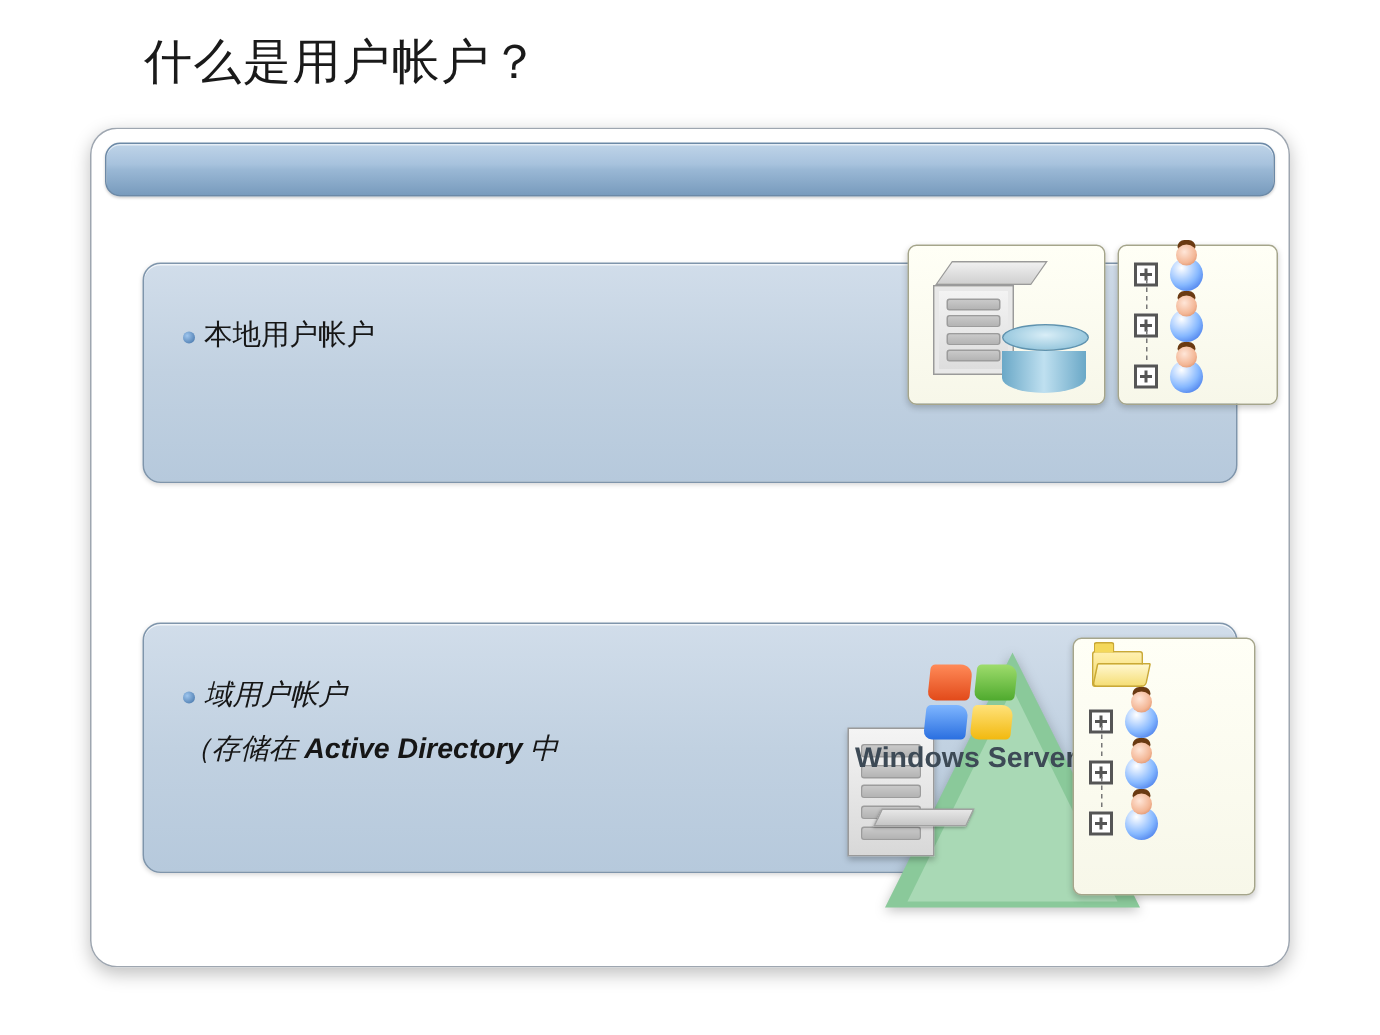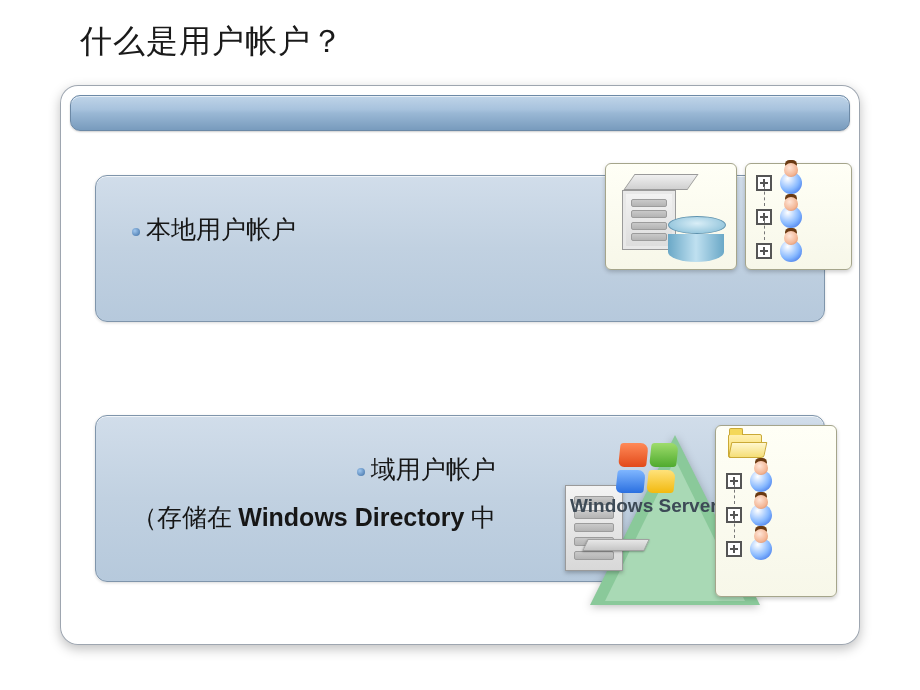--- a/index.html
+++ b/index.html
@@ -6,21 +6,21 @@
     margin: 0;
     padding: 0;
     width: 920px;
     height: 690px;
     background: #fff;
     font-family: "Microsoft YaHei", "SimSun", sans-serif;
     overflow: hidden;
   }
   .title {
     position: absolute;
-    left: 80px;
+    left: 96px;
     top: 20px;
     font-family: "SimSun", "Songti SC", serif;
     font-size: 32px;
     color: #1a1a1a;
     letter-spacing: 1px;
   }
   .frame {
     position: absolute;
     left: 60px;
     top: 85px;
@@ -44,30 +44,29 @@
   .panel {
     position: absolute;
     left: 35px;
     right: 35px;
     border-radius: 12px;
     border: 1px solid #7f95ab;
     background: linear-gradient(#d1ddea, #c1d1e1 50%, #b6c9dc 100%);
     box-shadow: inset 0 1px 0 rgba(255,255,255,.7), 0 1px 3px rgba(0,0,0,.15);
   }
   #panel1 { top: 90px; height: 145px; }
-  #panel2 { top: 330px; height: 165px; }
+  #panel2 { top: 330px; height: 165px; font-style: italic; }
   .panel-text {
     position: absolute;
-    left: 36px;
+    left: 26px;
     top: 30px;
     font-family: "SimSun", "Songti SC", serif;
-    font-size: 25px;
+    font-size: 19px;
     color: #161616;
     line-height: 1.9;
-    text-align: right;
   }
   .bullet {
     display: inline-block;
     width: 8px;
     height: 8px;
     background: radial-gradient(circle at 35% 35%, #9fc6ee, #5a88ba 70%, #416a96);
     border-radius: 50%;
     margin-right: 6px;
     vertical-align: middle;
   }
@@ -317,21 +316,21 @@
 
   <div id="panel1" class="panel">
     <div class="panel-text">
       <span class="bullet"></span><span>本地用户帐户</span><br>
     </div>
   </div>
 
   <div id="panel2" class="panel">
     <div class="panel-text">
       <span class="bullet"></span><span>域用户帐户</span><br>
-      <span>（存储在 </span><span class="latin-bold">Windows Directory</span><span> 中</span>
+      <span>（存储在 </span><span class="latin-bold">Active Directory</span><span> 中</span>
     </div>
   </div>
 
   <div id="illus1a" class="illus-box">
     <div class="server">
       <div class="top"></div>
       <div class="front">
         <div class="slot"></div>
           <div class="slot"></div>
           <div class="slot"></div>

